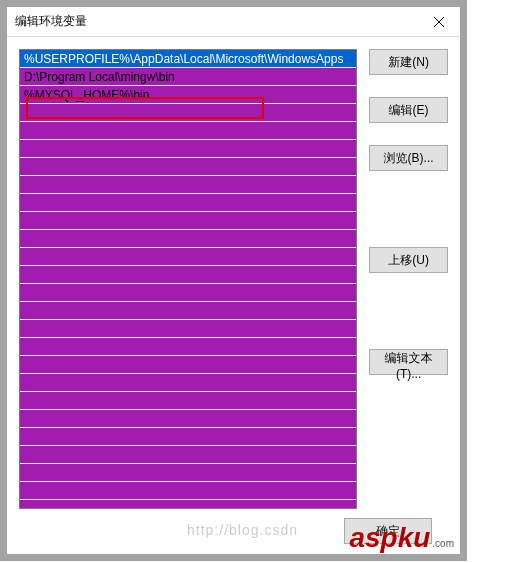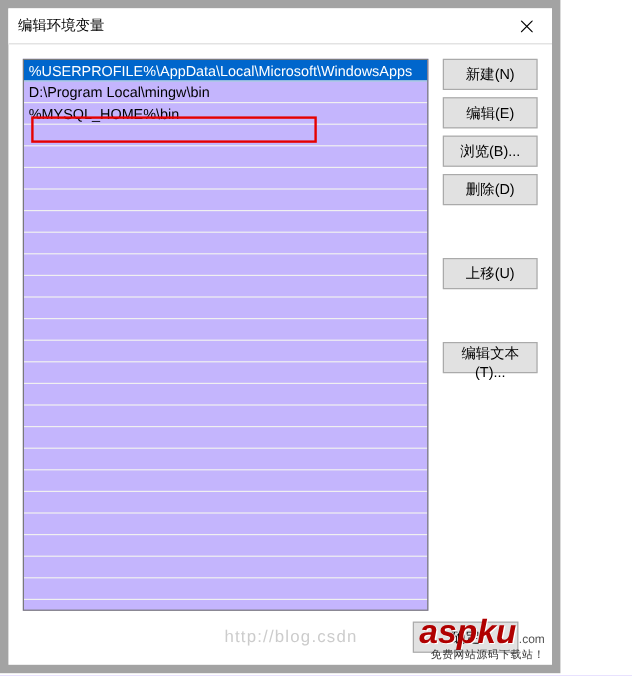--- a/index.html
+++ b/index.html
@@ -42,21 +42,21 @@
       padding: 12px;
       display: flex;
       gap: 12px;
       height: calc(100% - 30px);
       position: relative;
     }
     .list-box {
       border: 1px solid #7a7a7a;
       width: 394px;
       height: 460px;
-      background: #c4b5fd;
+      background: #a21caf;
       overflow: hidden;
       position: relative;
     }
     .list-item {
       height: 18px;
       line-height: 18px;
       padding: 0 4px;
       border-bottom: 1px solid #f0f0f0;
       white-space: nowrap;
       overflow: hidden;
@@ -74,21 +74,21 @@
       border: 2px solid #e60000;
       pointer-events: none;
       left: 19px;
       top: 90px;
       width: 238px;
       height: 22px;
     }
     .buttons {
       display: flex;
       flex-direction: column;
-      gap: 6px;
+      gap: 22px;
       width: 92px;
     }
     .btn {
       height: 26px;
       border: 1px solid #aaa;
       background: #e1e1e1;
       font-size: 12px;
       cursor: pointer;
       padding: 0 4px;
       font-family: inherit;
@@ -173,34 +173,32 @@
         <div class="list-item empty"></div>
         <div class="list-item empty"></div>
         <div class="list-item empty"></div>
         <div class="list-item empty"></div>
       </div>
 
     <div class="buttons">
       <button class="btn">新建(N)</button>
       <button class="btn">编辑(E)</button>
       <button class="btn">浏览(B)...</button>
-      <button class="btn">删除(D)</button>
       <div class="gap1"></div>
       <button class="btn">上移(U)</button>
       <div class="gap2"></div>
       <button class="btn">编辑文本(T)...</button>
     </div>
 
     <div class="bottom-row">
       <button class="btn">确定</button>
     </div>
   </div>
 
   <div class="highlight-box"></div>
 
   <div class="url-wm">http://blog.csdn</div>
   <div class="watermark">
     <div class="asp-logo">
       <span>aspku</span><span class="com">.com</span>
     </div>
-    <div class="asp-sub">免费网站源码下载站！</div>
   </div>
 </div>
 
 </body></html>

